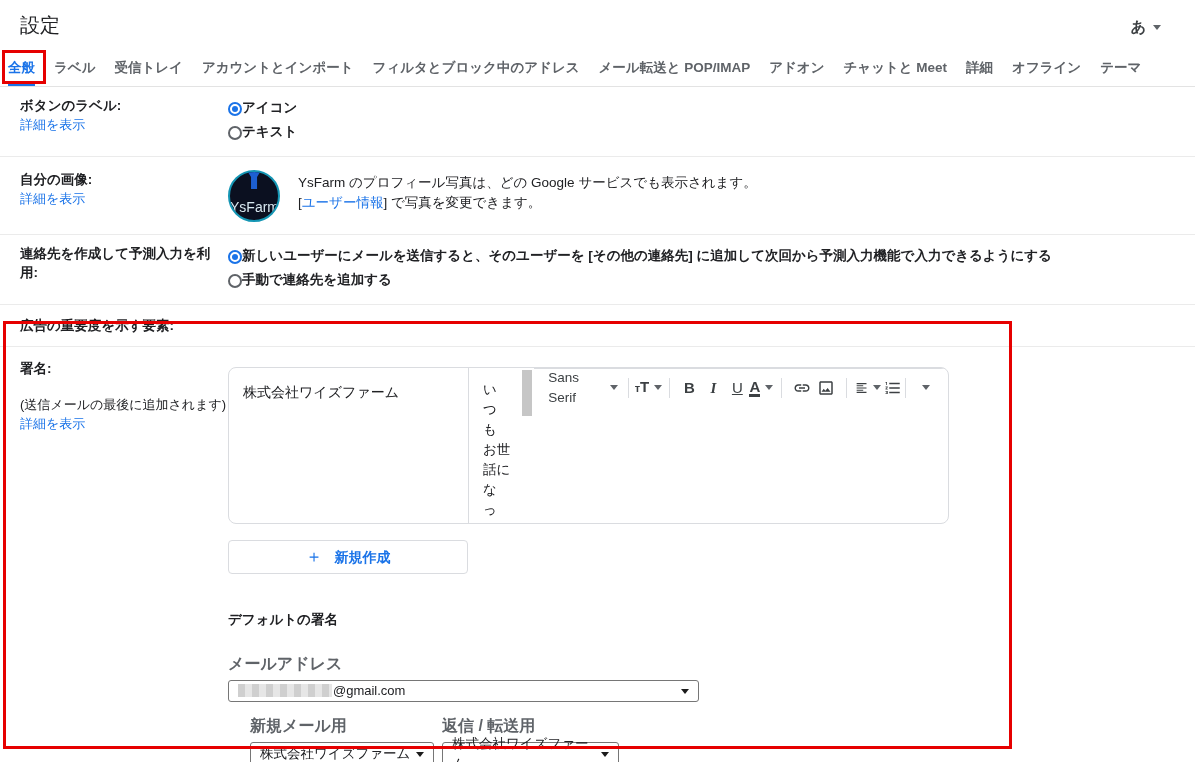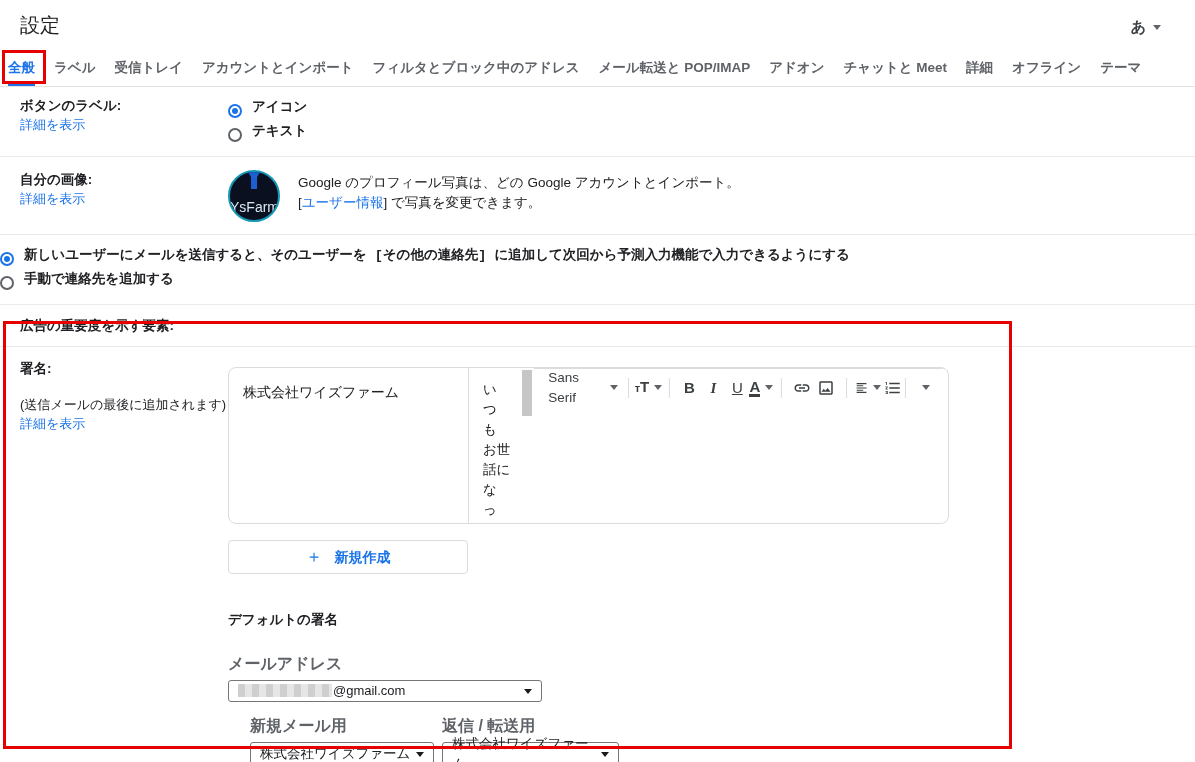--- a/index.html
+++ b/index.html
@@ -18,21 +18,21 @@
   .tab.selected { color:#1a73e8; border-bottom:3px solid #1a73e8; padding-bottom:6px; }
 
   
   .row { display:flex; border-bottom:1px solid #ebebeb; padding:9px 0 10px; }
   .row-label { flex:0 0 228px; width:228px; padding-left:20px; }
   .lbl { font-size:13.5px; font-weight:700; line-height:19px; }
   .note { font-size:13px; line-height:18px; margin-top:18px; }
   .link { color:#1a73e8; font-size:13px; cursor:pointer; line-height:19px; display:inline-block; }
   .row-content { flex:1; font-size:13.5px; line-height:20px; }
 
-  .radio-opt { display:flex; align-items:flex-end; gap:10px; margin:2px 0 4px; font-weight:700; white-space:nowrap;font-family:Liberation Mono, monospace; }
+  .radio-opt { display:flex; align-items:center; margin:2px 0 4px; font-weight:700; white-space:nowrap; }
   .radio { flex:0 0 14px; width:14px; height:14px; border:2px solid #5f6368; border-radius:50%; margin-top:2px; position:relative; cursor:pointer; }
   .radio.checked { border-color:#1a73e8; }
   .radio.checked::after { content:""; position:absolute; inset:2px; background:#1a73e8; border-radius:50%; }
 
   
   .pic-content { display:flex; align-items:flex-start; gap:18px; }
   .avatar { flex:0 0 52px; width:52px; height:52px; border-radius:50%; background:#0b1020; border:2px solid #1596b4; position:relative; overflow:hidden; cursor:pointer; }
   .avatar .y { position:absolute; top:-7px; left:0; right:0; text-align:center; font-size:42px; font-weight:700; color:#1d5fd1; }
   .avatar .name { position:absolute; bottom:3px; width:100%; text-align:center; font-size:14px; color:#d8e8f0; }
   .pic-text { padding-top:3px; }
@@ -66,21 +66,21 @@
   .new-btn { margin-top:16px; width:240px; height:34px; border:1px solid #dadce0; border-radius:4px; background:#fff;
              display:flex; align-items:center; justify-content:center; gap:12px; color:#1a73e8; font-weight:700; font-size:14px; cursor:pointer; }
   .new-btn .plus { font-size:17px; font-weight:400; }
 
   
   .defaults-heading { margin-top:36px; font-size:13.5px; font-weight:700; }
   .field-label { margin-top:24px; font-size:16px; font-weight:700; color:#5f6368; }
   .select { margin-top:6px; display:flex; align-items:center; border:1px solid #767676; border-radius:3px; background:#fff;
             padding:0 9px; font-size:13px; height:22px; cursor:pointer; }
   .select .chev { margin-left:auto; width:0; height:0; border-left:4px solid transparent; border-right:4px solid transparent; border-top:5px solid #1b1b1b; }
-  .select.email { width:314px; }
+  .select.email { width:471px; }
   .redacted { display:inline-block; width:94px; height:13px; margin-right:1px; vertical-align:-2px;
               background-image:repeating-linear-gradient(90deg,#cfcfcf 0 7px,#e6e6e6 7px 14px),
                                repeating-linear-gradient(0deg,rgba(255,255,255,.55) 0 4px,rgba(0,0,0,.07) 4px 8px); }
   .sub-cols { display:flex; gap:8px; margin:14px 0 0 22px; }
   .sub-col .field-label { margin-top:0; }
   .sub-col .select { height:24px; font-size:13.5px; }
   .sel-new { width:184px; }
   .sel-reply { width:177px; }
 
   
@@ -138,29 +138,32 @@
     <div class="row-label">
       <div class="lbl">自分の画像:</div>
       <span class="link">詳細を表示</span>
     </div>
     <div class="row-content pic-content">
       <div class="avatar">
         <div class="y">Y</div>
         <div class="name">YsFarm</div>
       </div>
       <div class="pic-text">
-        <div>Google のプロフィール写真は、どの Google アカウントとインポート。</div>
+        <div>YsFarm のプロフィール写真は、どの Google サービスでも表示されます。</div>
         <div>
           <span>[</span><span class="link" style="font-size:13.5px">ユーザー情報</span><span>] で写真を変更できます。</span>
         </div>
       </div>
     </div>
   </div>
 
   <div class="row">
+    <div class="row-label">
+      <div class="lbl">連絡先を作成して予測入力を利用:</div>
+    </div>
     <div class="row-content">
       <div class="radio-opt">
         <span class="radio checked"></span>
         <span>新しいユーザーにメールを送信すると、そのユーザーを [その他の連絡先] に追加して次回から予測入力機能で入力できるようにする</span>
       </div>
       <div class="radio-opt">
         <span class="radio"></span>
         <span>手動で連絡先を追加する</span>
       </div>
     </div>

